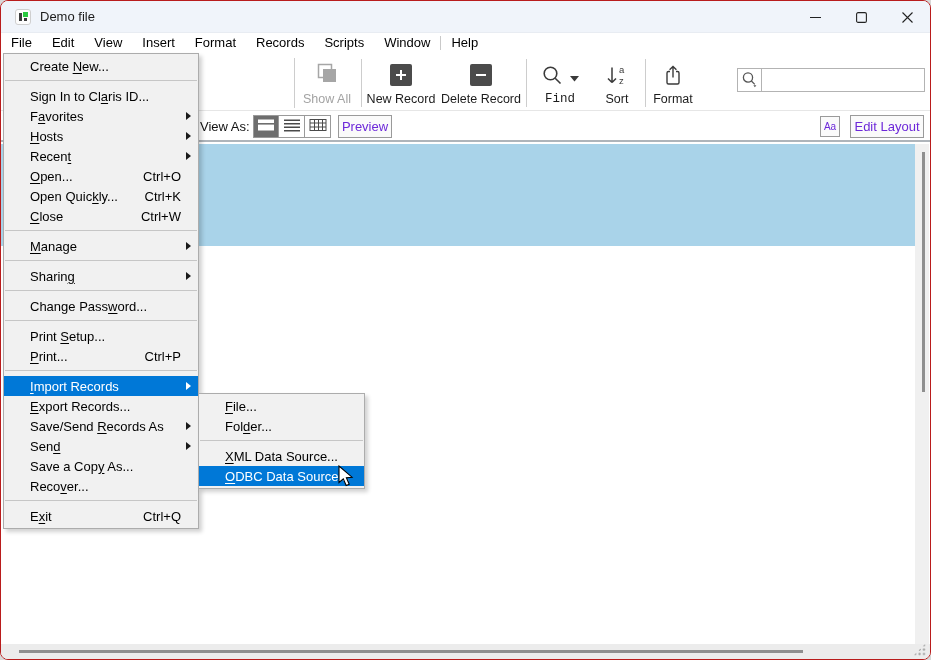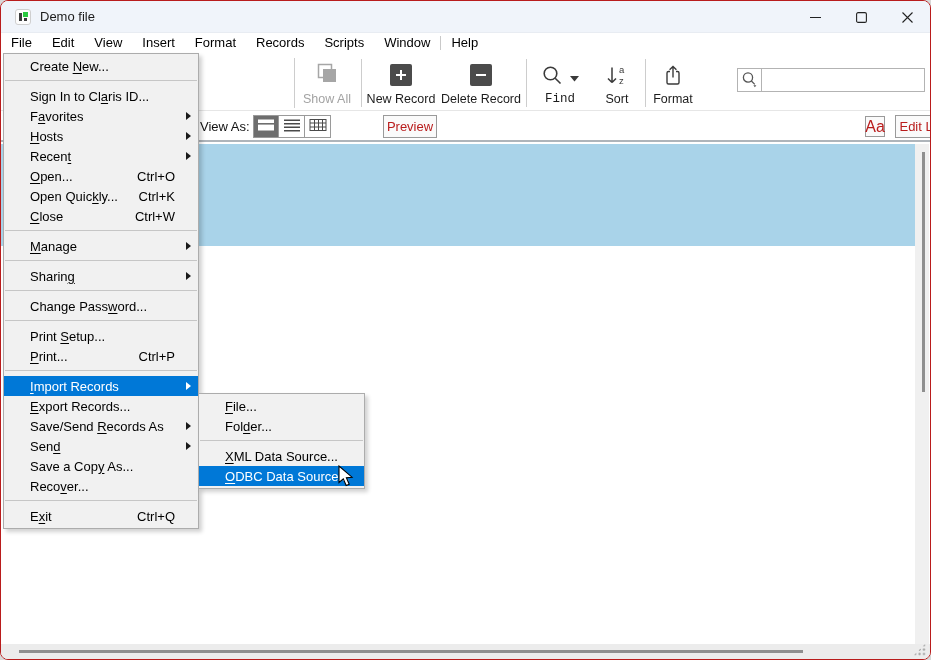--- a/index.html
+++ b/index.html
@@ -41,40 +41,40 @@
   
   .viewbar{position:absolute;top:110px;left:0;right:0;height:31px;background:#fff;
     border-bottom:2px solid #aeb4ba;}
   .viewas-label{position:absolute;left:199px;top:8px;font-size:13px;}
   .segmented{position:absolute;left:252px;top:4px;height:23px;display:flex;}
   .seg{width:26px;height:23px;border:1px solid #9a9a9a;border-left:none;background:#fff;
     display:flex;align-items:center;justify-content:center;}
   .seg:first-child{border-left:1px solid #9a9a9a;}
   .seg.selected{background:#6e6e6e;}
   .btn{border:1px solid #9a9a9a;background:#fafafa;font:13px "Liberation Sans",sans-serif;
-    display:flex;align-items:center;justify-content:center;color:#b91c1c;margin-left:45px;}
+    display:flex;align-items:center;justify-content:center;color:#6d28d9;}
   .preview-btn{position:absolute;left:337px;top:4px;width:54px;height:23px;}
-  .aa-btn{position:absolute;left:819px;top:5px;width:20px;height:21px;font-size:16px;}
+  .aa-btn{position:absolute;left:819px;top:5px;width:20px;height:21px;font-size:10px;}
   .edit-layout-btn{position:absolute;left:849px;top:4px;width:74px;height:23px;}
   
   .content{position:absolute;top:143px;left:0;right:15px;bottom:15px;background:#fff;}
   .blue-band{position:absolute;top:0;left:0;right:0;height:102px;background:var(--band,#a9d3e9);}
   .vscroll{position:absolute;top:143px;right:1px;bottom:15px;width:14px;background:#f0f0f0;}
   .vthumb{position:absolute;top:8px;right:4px;width:3px;height:240px;background:#8f8f8f;}
   .bottombar{position:absolute;left:0;right:0;bottom:0;height:15px;background:#ececec;}
   .hthumb{position:absolute;left:18px;bottom:6px;width:784px;height:3px;background:#8f8f8f;}
   .grip{position:absolute;right:4px;bottom:3px;width:13px;height:13px;
     background-image:radial-gradient(#a9a9a9 1.1px,transparent 1.3px);background-size:4.4px 4.4px;
     clip-path:polygon(100% 0,100% 100%,0 100%);}
   
   .menu-popup{position:absolute;background:#f1f1f1;border:1px solid #acacac;
     box-shadow:3px 3px 4px rgba(0,0,0,.18);padding:2px 0;z-index:20;}
   #file-menu{left:2px;top:52px;width:196px;}
   #import-submenu{left:197px;top:392px;width:167px;z-index:21;}
-  .menu-item{height:20px;display:flex;align-items:center;padding:0 23px 0 26px;
+  .menu-item{height:20px;display:flex;align-items:center;padding:0 17px 0 26px;
     position:relative;white-space:nowrap;color:#000;}
   .menu-item u{text-underline-offset:2px;}
   .mi-shortcut{margin-left:auto;}
   .mi-arrow{position:absolute;right:7px;top:6px;width:0;height:0;
     border-left:5px solid #1a1a1a;border-top:4px solid transparent;border-bottom:4px solid transparent;}
   .menu-item.highlighted{background:var(--highlight,#0078d7);color:#fff;}
   .menu-item.highlighted .mi-arrow{border-left-color:#fff;}
   .menu-sep{height:10px;position:relative;}
   .menu-sep::after{content:"";position:absolute;left:1px;right:1px;top:4px;height:1px;background:#c6c6c6;}
   .cursor{position:absolute;left:337px;top:464px;z-index:30;}

